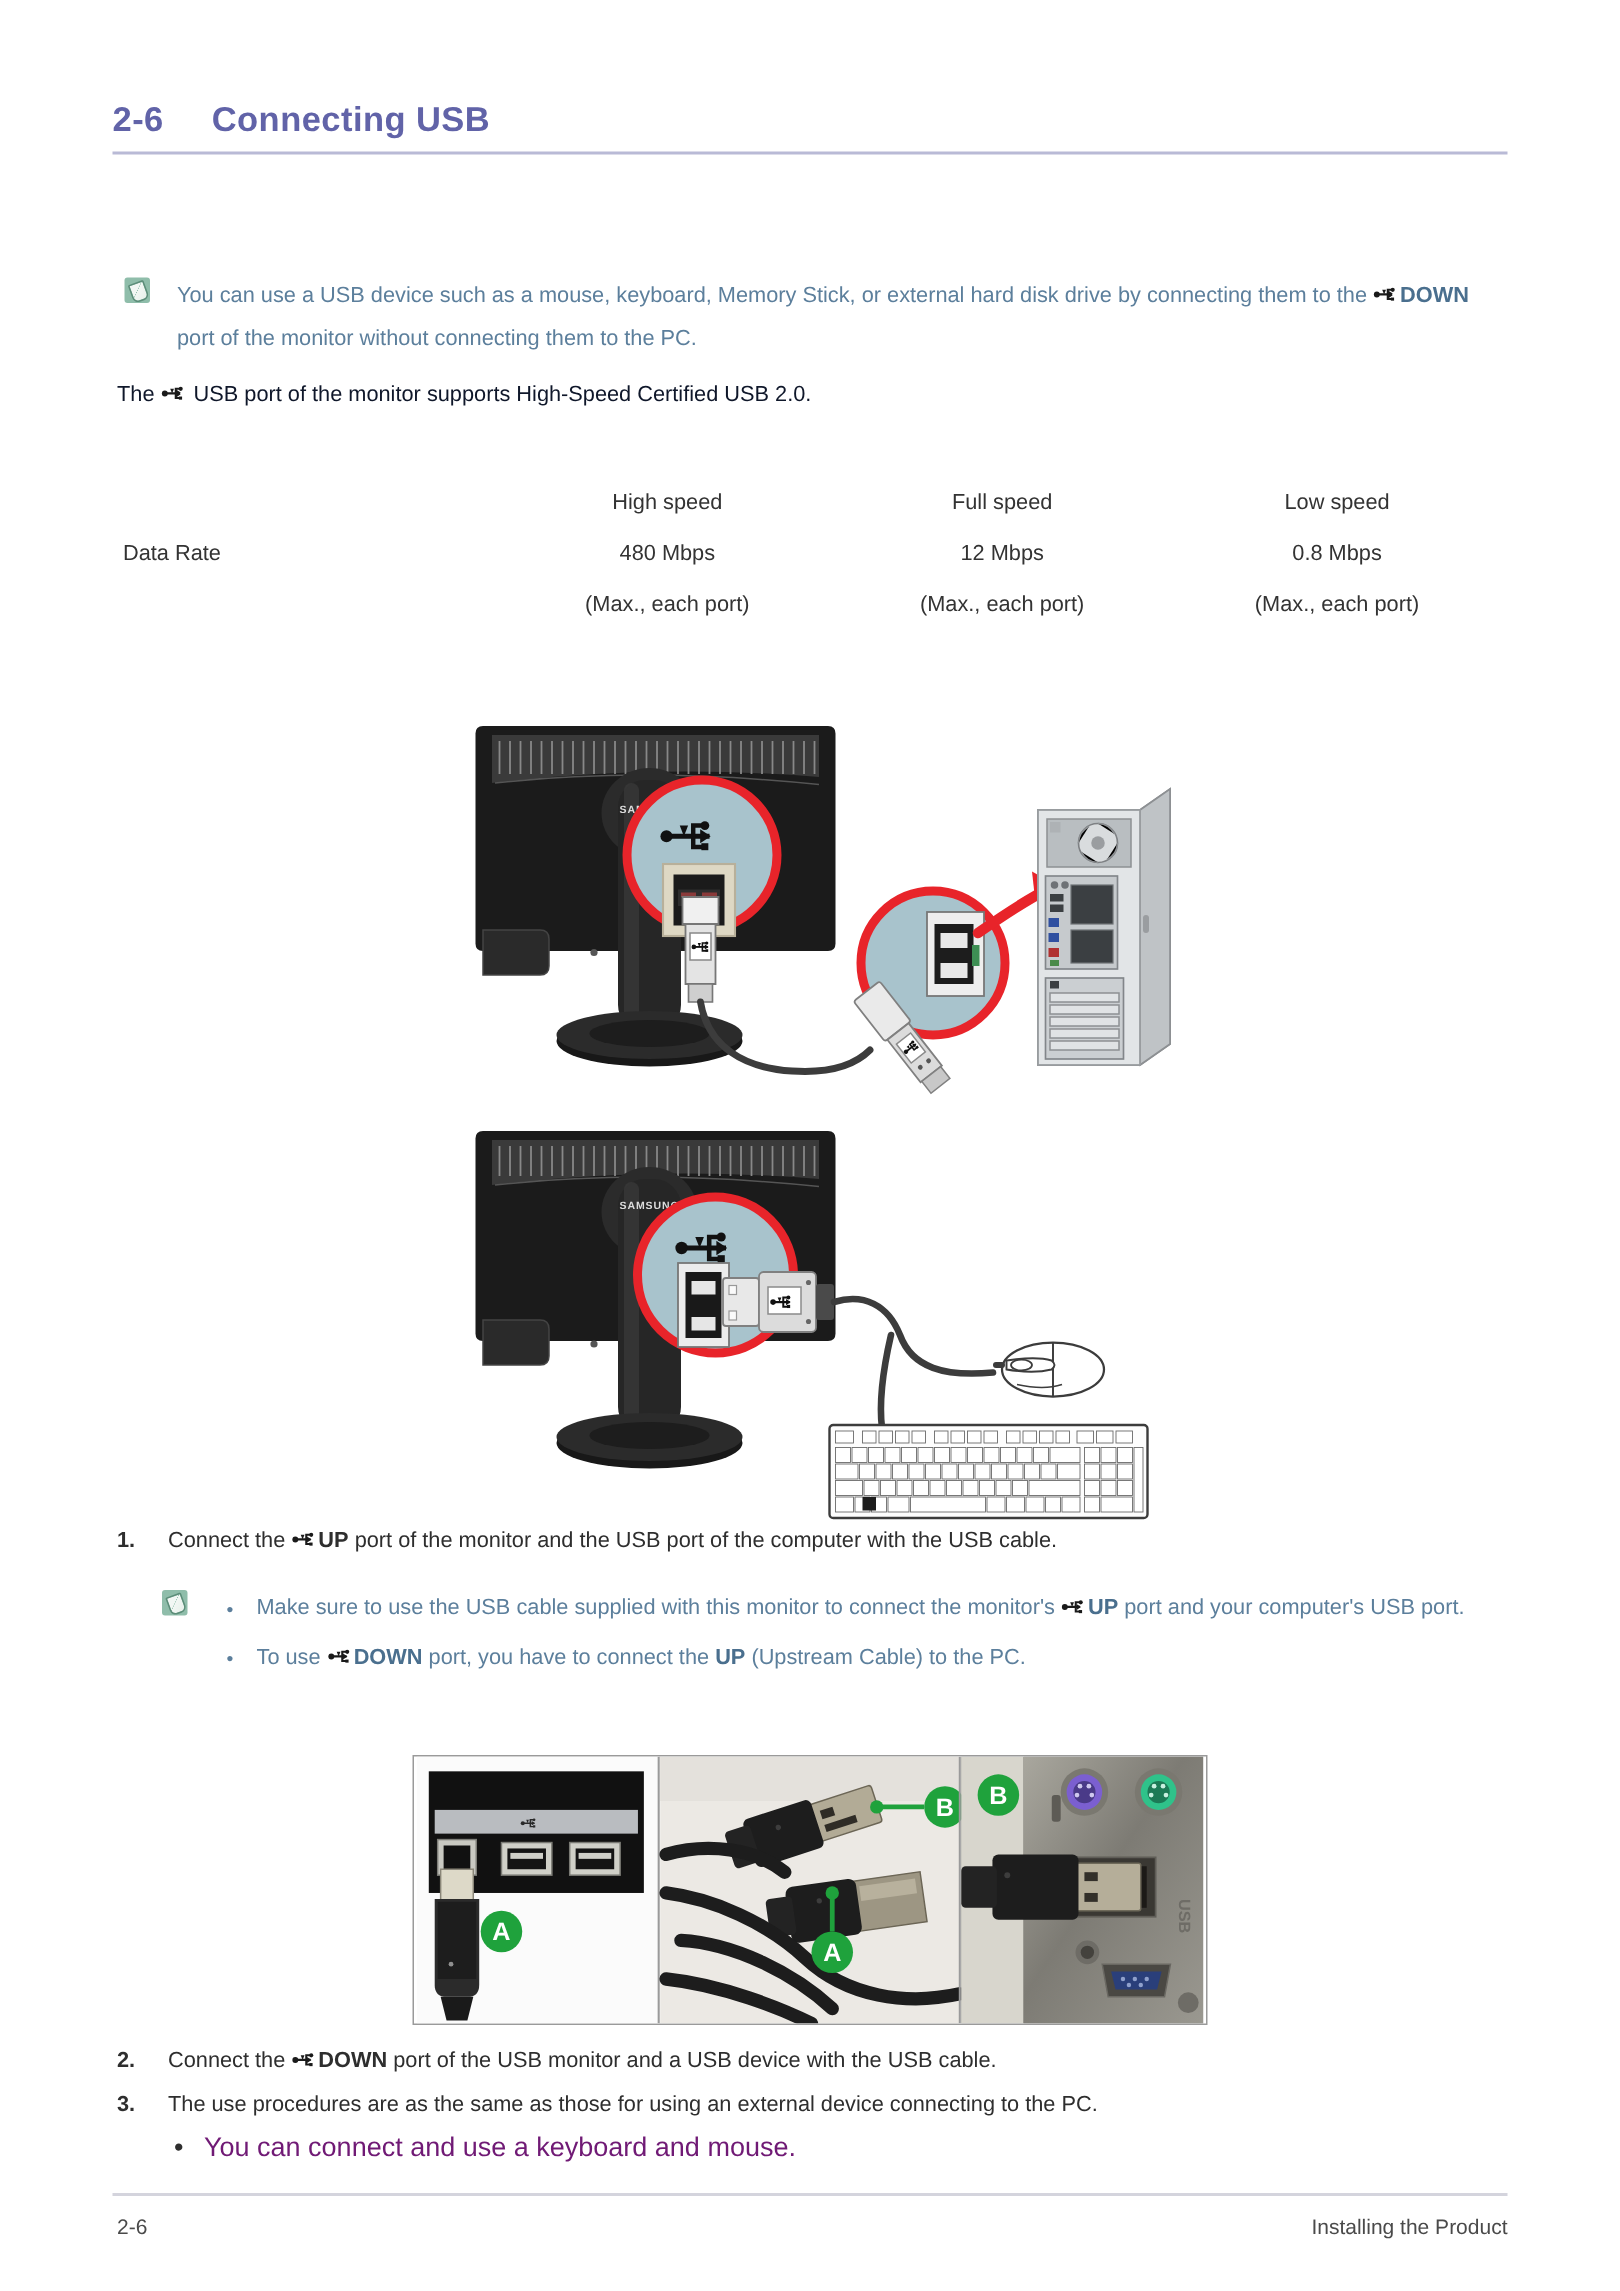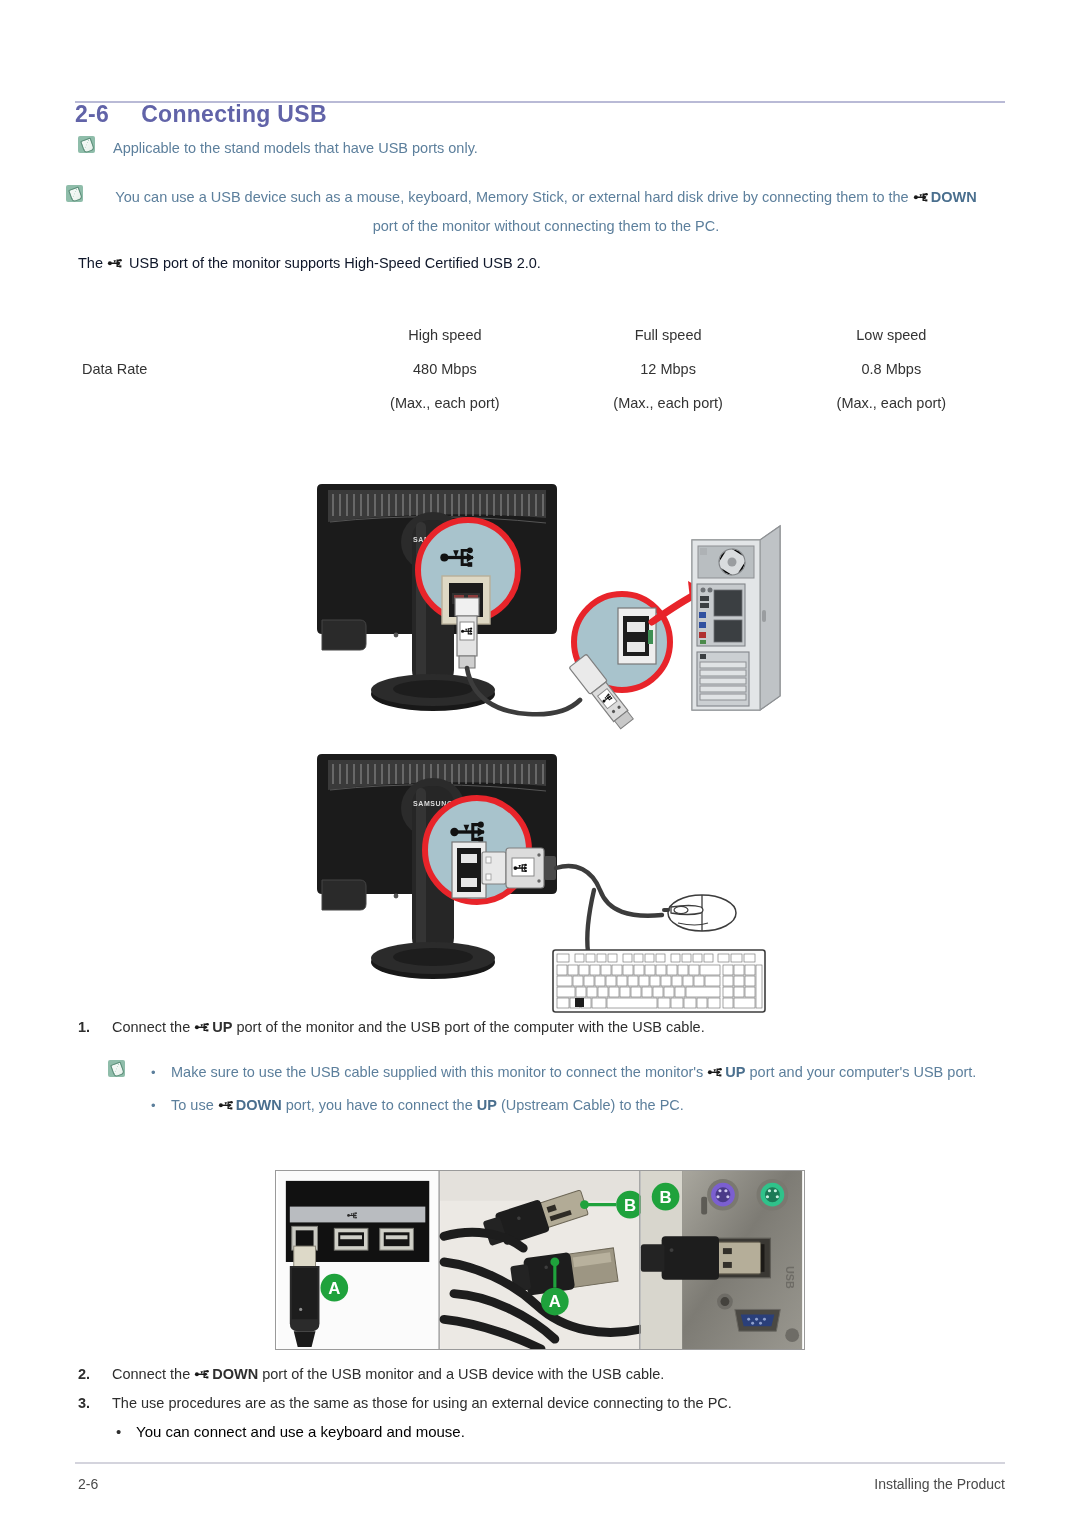--- a/index.html
+++ b/index.html
@@ -10,21 +10,21 @@
     overflow: hidden;
   }
   .page { position: relative; width: 1080px; height: 1527px; background: #fff; }
 
   
   .heading-row {
     position: absolute; left: 75px; top: 66px;
     display: flex; align-items: baseline; gap: 32px;
   }
   .h-num { font-size: 23px; font-weight: bold; color: #6163a8; letter-spacing: .3px; }
-  .h-title { font-size: 23px; font-weight: bold; color: #6163a8; letter-spacing: .3px; margin-top: 35px; }
+  .h-title { font-size: 23px; font-weight: bold; color: #6163a8; letter-spacing: .3px; }
   .heading-rule {
     position: absolute; left: 75px; top: 101px; width: 930px; height: 2px;
     background: #b9bad6;
   }
 
   
   .note-ico {
     width: 17px; height: 17px; flex: 0 0 17px;
     background: #8fbdaa; border-radius: 2px;
     position: relative; margin-top: 2px;
@@ -42,21 +42,21 @@
   .usb { display: inline-block; vertical-align: -2px; width: 18px; height: 13px; }
   .usb svg { display: block; }
 
   
   .note {
     position: absolute;
     display: flex; gap: 18px;
     color: #5c7f9c; font-size: 14.5px; line-height: 29px;
   }
   .note.n1 { left: 78px; top: 134px; width: 920px; }
-  .note.n2 { left: 66px; top: 183px; width: 925px; text-align: center; }
+  .note.n2 { left: 83px; top: 183px; width: 925px; }
   .note .body { flex: 1; }
   .note b { font-weight: bold; color: #4a6f8e; }
 
   .plainline {
     position: absolute; left: 78px; top: 252px; width: 920px;
     font-size: 14.5px; color: #0f172a; line-height: 22px;
   }
 
   
   .spec {
@@ -95,21 +95,21 @@
   .bullets li {
     position: relative; padding-left: 28px; margin-bottom: 4px;
   }
   .bullets li::before {
     content: "\2022"; position: absolute; left: 8px; top: 0;
     color: #5c7f9c; font-size: 13px;
   }
 
   .sub-b {
     position: absolute; left: 108px; top: 1420px; width: 900px;
-    font-size: 15px; color: #000000; line-height: 23px;
+    font-size: 18px; color: #701a75; line-height: 23px;
     padding-left: 28px;
   }
   .sub-b::before {
     content: "\2022"; position: absolute; left: 8px; top: 0; color: #2e2e2e;
   }
 
   
   .photo {
     position: absolute; left: 275px; top: 1170px;
     width: 530px; height: 180px;
@@ -136,24 +136,20 @@
 <body>
 
 <div class="page">
 
   <div class="heading-row">
     <span class="h-num">2-6</span>
     <span class="h-title">Connecting USB</span>
   </div>
   <div class="heading-rule"></div>
 
-  <div class="note n1">
-    <span class="note-ico"></span>
-    <span class="body">Applicable to the stand models that have USB ports only.</span>
-  </div>
 
   <div class="note n2">
     <span class="note-ico"></span>
     <span class="body">
       <span>You can use a USB device such as a mouse, keyboard, Memory Stick, or external hard disk drive by connecting them to the </span><span class="usb"><svg viewBox="0 0 20 14">
             <path fill="#1a1a1a" d="M4.4 7h10.1M14.5 7l-3.1-2.1M14.5 7l-3.1 2.1" stroke="#1a1a1a" stroke-width="1.6"></path>
             <circle cx="3.2" cy="7" r="2.2" fill="#1a1a1a"></circle>
             <path d="M8.6 7L7.2 3.6h2.8z" fill="#1a1a1a"></path>
             <path d="M11.3 7.2l0 3.2 3.1 0" stroke="#1a1a1a" stroke-width="1.5" fill="none"></path>
             <rect x="13.6" y="9.3" width="2.4" height="2.3" fill="#1a1a1a"></rect>

